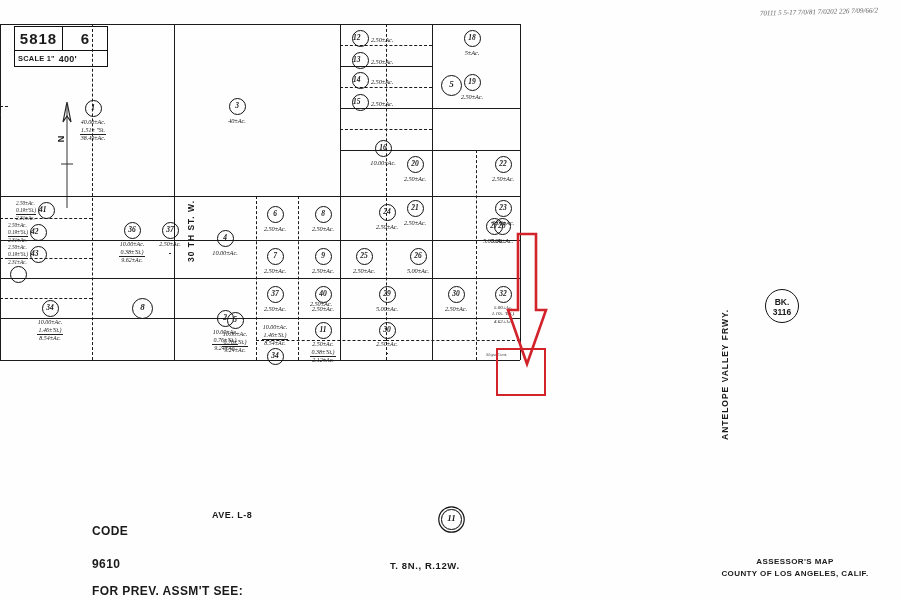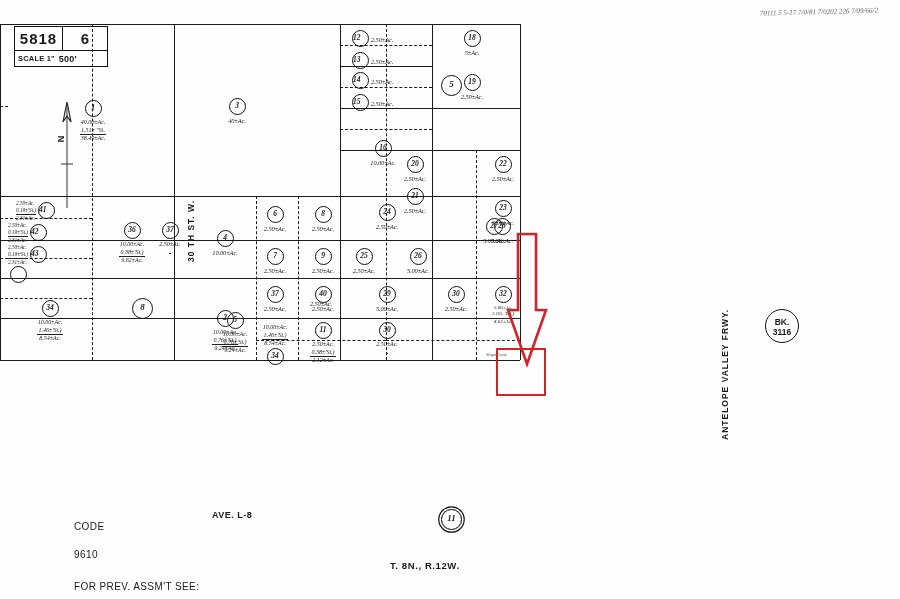--- a/index.html
+++ b/index.html
@@ -71,41 +71,41 @@
   .sheetref.dbl{box-shadow:0 0 0 1.6px #fff,0 0 0 2.8px #111;}
   #bk-ref{position:absolute;width:34px;height:34px;border:1.3px solid #111;
      border-radius:50%;text-align:center;font-size:8.5px;font-weight:700;
      line-height:1.15;padding-top:8px;box-sizing:border-box;}
 
   
   #highlight-box{position:absolute;border:2.4px solid #d2222a;}
   #highlight-arrow{position:absolute;}
 
   
-  .ftxt{position:absolute;font-size:10px;font-weight:400;letter-spacing:.4px;
-        line-height:1.4;white-space:pre-line;}
+  .ftxt{position:absolute;font-size:12px;font-weight:700;letter-spacing:.4px;
+        line-height:1.4;white-space:pre-line;margin-left:18px;}
   #tr-label{position:absolute;font-size:9.5px;font-weight:700;letter-spacing:.6px;}
   #assessor-credit{position:absolute;text-align:center;font-size:8px;
         font-weight:700;letter-spacing:.4px;line-height:1.45;}
   .dim{position:absolute;font-family:"Liberation Serif",serif;
         font-size:4.5px;color:#444;}
 </style>
 </head>
 <body>
 
 <div class="page">
 
   <div id="title-block" class="abs">
     <div class="row1">
       <div id="tb-book">5818</div>
       <div id="tb-page">6</div>
     </div>
     <div id="tb-scale">
       <span>SCALE 1"</span>
-      <span class="sv">500'</span>
+      <span class="sv">400'</span>
     </div>
   </div>
 
   <div id="revisions" class="abs">70111 5 5-17
 7/0/81
 7/0202 226
 7/09/66/2</div>
 
   <div id="north-arrow" class="abs">
     <svg width="30" height="112" viewBox="0 0 30 112">
@@ -117,21 +117,21 @@
   </div>
 
   <div class="street-v" style="left:196px;top:200px;transform:rotate(-90deg) translate(-100%,-100%);">30 TH ST. W.</div>
   <div class="street-v" style="left:730px;top:440px;transform:rotate(-90deg) translate(0,-100%);">ANTELOPE VALLEY FRWY.</div>
   <div class="street-h" style="left:212px;top:474px;margin-top:36px;">AVE.  L-8</div>
 
   <div class="sheetref" style="left:441px;top:75px;">5</div>
   <div class="sheetref" style="left:132px;top:298px;">8</div>
   <div class="sheetref dbl" style="left:441px;top:509px;">11</div>
 
-  <div id="bk-ref" style="left:765px;top:289px;margin-top:20px;">
+  <div id="bk-ref" style="left:765px;top:289px;">
     <div>BK.</div>
     <div>3116</div>
   </div>
 
   <div id="map">
 
     <div class="hline" style="left:0;top:24px;width:520px;"></div>
     <div class="hline" style="left:0;top:360px;width:520px;"></div>
     <div class="vline" style="left:0;top:24px;height:336px;"></div>
     <div class="vline" style="left:520px;top:24px;height:336px;"></div>
@@ -333,21 +333,21 @@
     </div>
 
     <div class="parcel" style="left:390px;top:156px;width:50px;">
       <div class="pnum">20</div>
       <div class="pacr">2.50±Ac.</div>
     </div>
     <div class="parcel" style="left:478px;top:156px;width:50px;">
       <div class="pnum">22</div>
       <div class="pacr">2.50±Ac.</div>
     </div>
-    <div class="parcel" style="left:390px;top:188px;width:50px;">
+    <div class="parcel" style="left:390px;top:200px;width:50px;">
       <div class="pnum">21</div>
       <div class="pacr">2.50±Ac.</div>
     </div>
     <div class="parcel" style="left:478px;top:200px;width:50px;">
       <div class="pnum">23</div>
       <div class="pacr">5.00±Ac.</div>
     </div>
 
     <div class="parcel" style="left:352px;top:204px;width:70px;">
       <div class="pnum">24</div>
@@ -415,14 +415,18 @@
     <div>9610</div>
   </div>
 
   <div class="ftxt" style="left:74px;top:566px;">
     <div>FOR PREV. ASSM'T SEE:</div>
     
   </div>
 
   <div id="tr-label" style="left:390px;top:560px;">T. 8N., R.12W.</div>
 
+  <div id="assessor-credit" style="left:700px;top:556px;width:190px;">
+    <div>ASSESSOR'S MAP</div>
+    <div>COUNTY OF LOS ANGELES, CALIF.</div>
+  </div>
 
 </div>
 
 </body></html>

